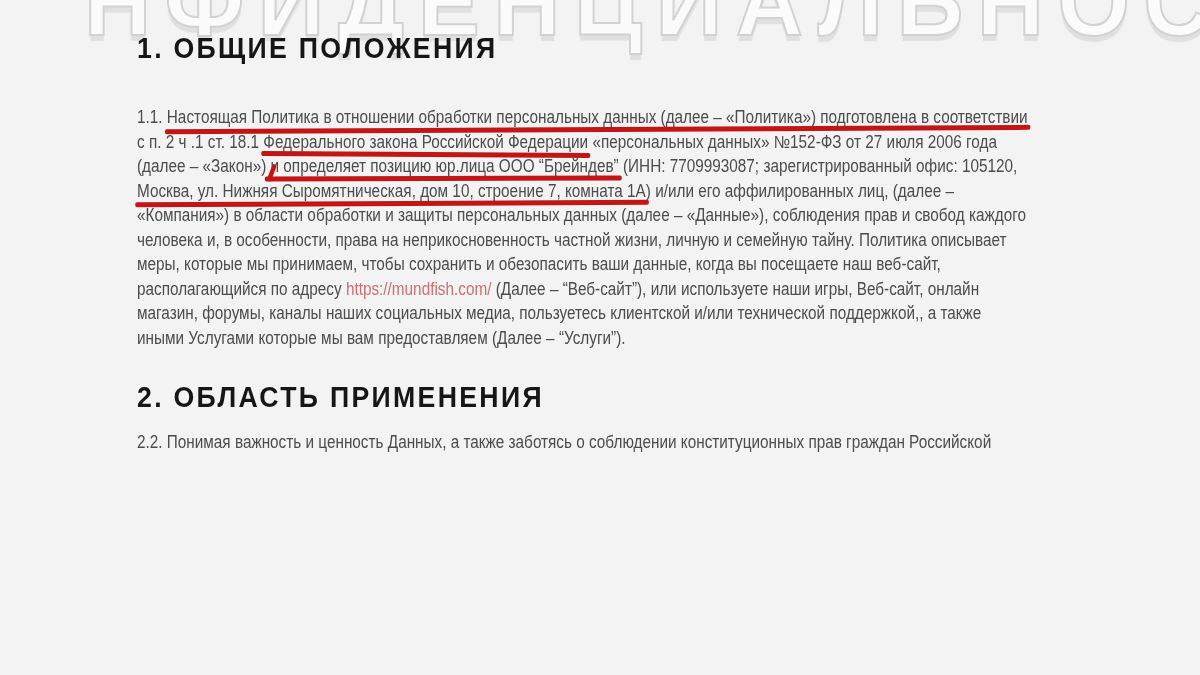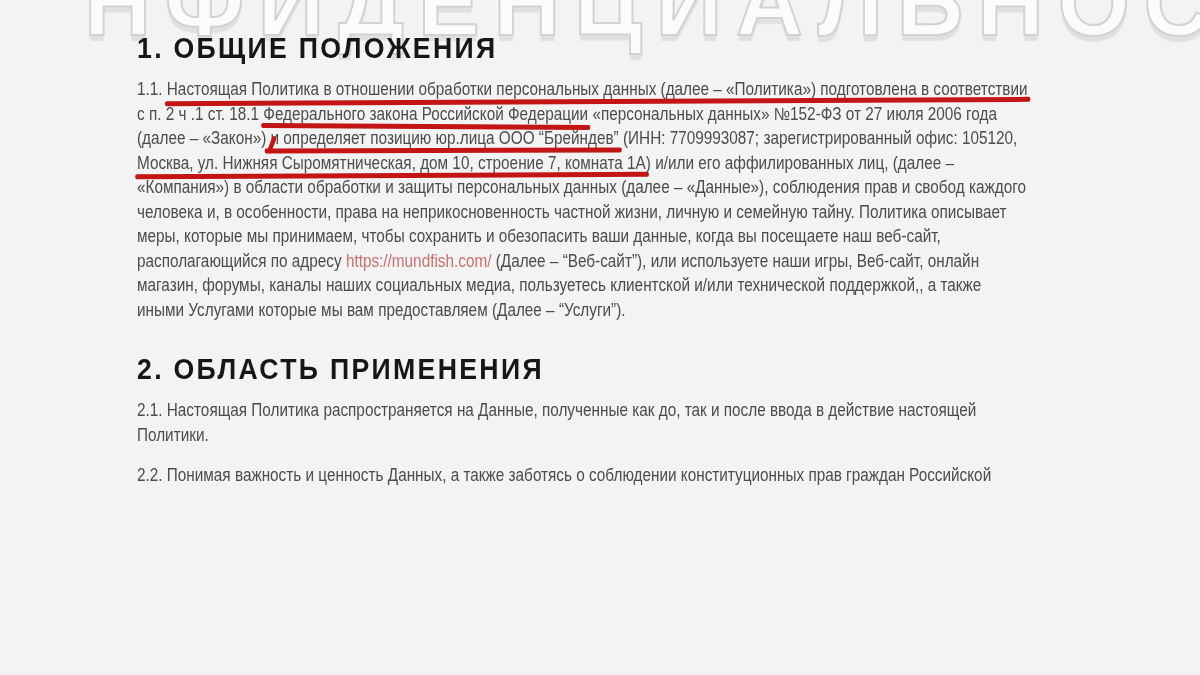--- a/index.html
+++ b/index.html
@@ -46,21 +46,21 @@
     font-weight:700;
     color:#161616;
     letter-spacing:2.5px;
     line-height:34px;
     white-space:nowrap;
     transform:scaleX(0.92);
     transform-origin:0 50%;
   }
   .sh-1 { margin-top:31px; }
   .sh-2 { margin-top:30px; }
-  .para { margin-top:12px; }
+  .para { margin-top:40px; }
   .para-gap { margin-top:16px; }
   .bline {
     font-size:17.5px;
     color:#4c4c4c;
     line-height:24.5px;
     white-space:nowrap;
     transform:scaleX(0.875);
     transform-origin:0 50%;
   }
   
@@ -107,23 +107,19 @@
     <div class="bline">«Компания») в области обработки и защиты персональных данных (далее – «Данные»), соблюдения прав и свобод каждого</div>
     <div class="bline">человека и, в особенности, права на неприкосновенность частной жизни, личную и семейную тайну. Политика описывает</div>
     <div class="bline">меры, которые мы принимаем, чтобы сохранить и обезопасить ваши данные, когда вы посещаете наш веб-сайт,</div>
     <div class="bline"><span>располагающийся по адресу </span><a class="doc-link">https://mundfish.com/</a><span> (Далее – “Веб-сайт”), или используете наши игры, Веб-сайт, онлайн</span></div>
     <div class="bline">магазин, форумы, каналы наших социальных медиа, пользуетесь клиентской и/или технической поддержкой,, а также</div>
     <div class="bline">иными Услугами которые мы вам предоставляем (Далее – “Услуги”).</div>
   </div>
 
   <div class="section-heading sh-2">2. ОБЛАСТЬ ПРИМЕНЕНИЯ</div>
 
-  <div class="para">
-    <div class="bline">2.1. Настоящая Политика распространяется на Данные, полученные как до, так и после ввода в действие настоящей</div>
-    <div class="bline">Политики.</div>
-  </div>
 
   <div class="para para-gap">
     <div class="bline">2.2. Понимая важность и ценность Данных, а также заботясь о соблюдении конституционных прав граждан Российской</div>
 
   </div>
 
 </div>
 
 </body></html>

